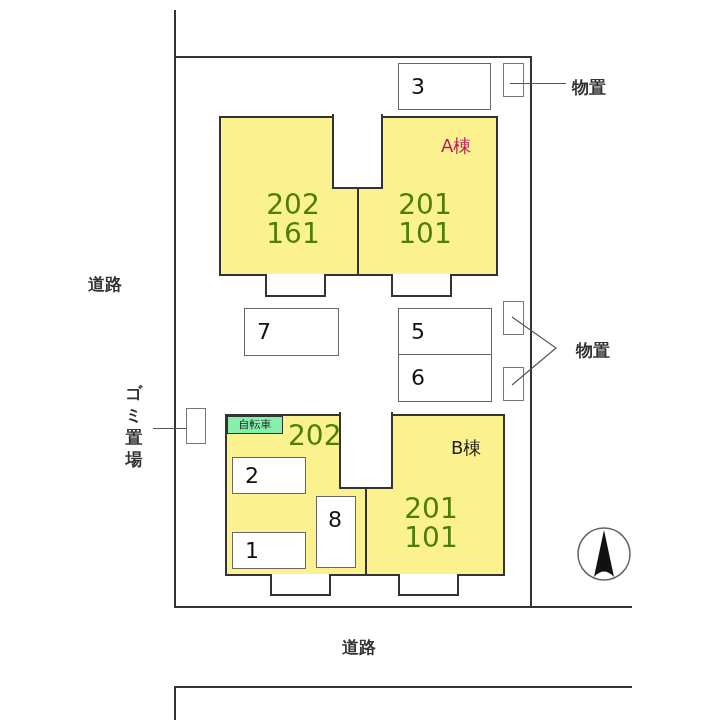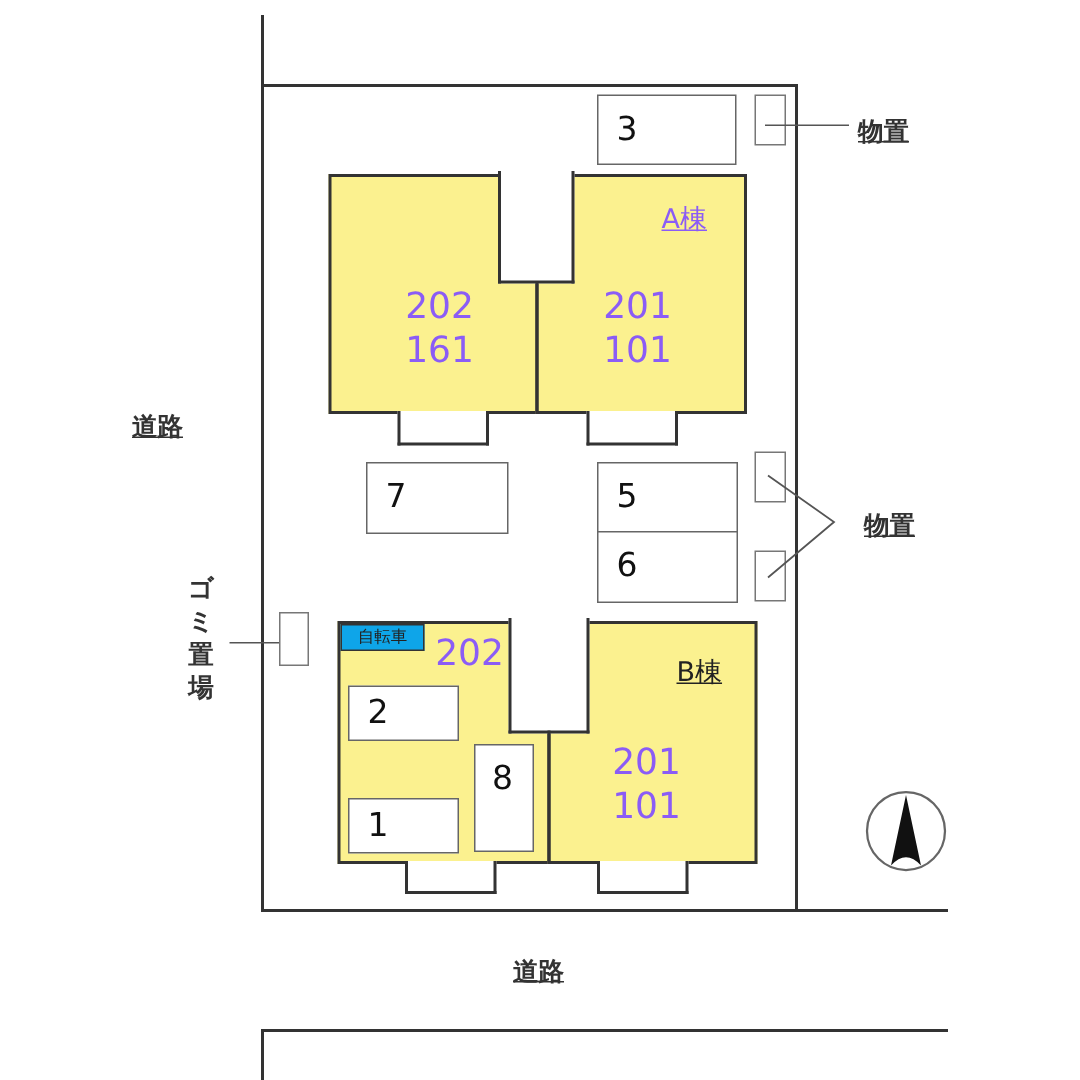--- a/index.html
+++ b/index.html
@@ -1,22 +1,22 @@
 <!DOCTYPE html>
 <html><head>
 <meta charset="utf-8">
 <style>
   html, body { margin:0; padding:0; background:#ffffff; }
   body { width:720px; height:720px; position:relative; overflow:hidden;
          font-family:"DejaVu Sans", "Liberation Sans", sans-serif; color:#222; }
   .abs { position:absolute; box-sizing:border-box; }
   .line { position:absolute; background:#333; }
   .bldg { position:absolute; background:#fbf18f; border:2px solid #333; box-sizing:border-box; }
-  .unit { position:absolute; font-size:24px; line-height:29px; text-align:center; color:#8b5cf6; }
-  .lbl { position:absolute; font-size:17px; color:#333; font-weight:bold;text-decoration:underline; }
+  .unit { position:absolute; font-size:28px; line-height:29px; text-align:center; color:#4d7c0f; }
+  .lbl { position:absolute; font-size:17px; color:#333; font-weight:bold; }
   .park { position:absolute; background:#fff; border:1.5px solid #666; box-sizing:border-box;
           font-size:22px; line-height:1; padding-left:12px; display:flex; align-items:center; color:#111; }
   .store { position:absolute; background:#fff; border:1.5px solid #777; box-sizing:border-box; }
   .step { position:absolute; background:#fff; border:2px solid #333; border-top:none; box-sizing:border-box; }
   .vtext { position:absolute; font-size:17px; font-weight:bold; color:#333; width:20px; text-align:center; line-height:22px; }
 </style>
 </head>
 <body>
 
 <div class="line" style="left:174px; top:10px; width:2px; height:48px;"></div>
@@ -41,21 +41,21 @@
 
 <div class="park" style="left:398px; top:63px; width:93px; height:47px;">3</div>
 <div class="store" style="left:503px; top:63px; width:21px; height:34px;"></div>
 <div class="line" style="left:510px; top:83px; width:56px; height:1px; background:#555;"></div>
 <div class="lbl" style="left:572px; top:76px;">物置</div>
 
 <div class="bldg" style="left:219px; top:116px; width:140px; height:160px;"></div>
 <div class="bldg" style="left:357px; top:116px; width:141px; height:160px;"></div>
 <div class="abs" style="left:332px; top:114px; width:51px; height:75px; background:#fff; border:2px solid #333; border-top:none;"></div>
 <div class="line" style="left:357px; top:188px; width:2px; height:88px;"></div>
-<div class="lbl" style="left:441px; top:134px; font-weight:normal; color:#8b5cf6; font-size:18px;">A棟</div>
+<div class="lbl" style="left:441px; top:134px; font-weight:normal; color:#be185d; font-size:18px;">A棟</div>
 <div class="unit" style="left:258px; top:190px; width:70px;">
   <div>202</div>
   <div>161</div>
 </div>
 <div class="unit" style="left:390px; top:190px; width:70px;">
   <div>201</div>
   <div>101</div>
 </div>
 <div class="step" style="left:265px; top:274px; width:61px; height:23px;"></div>
 <div class="step" style="left:391px; top:274px; width:61px; height:23px;"></div>
@@ -68,21 +68,21 @@
 <div class="store" style="left:503px; top:367px; width:21px; height:34px;"></div>
 <svg class="abs" style="left:500px; top:300px;" width="80" height="100">
   <polyline points="12,17 56,48 12,85" fill="none" stroke="#555" stroke-width="1.2"></polyline>
 </svg>
 <div class="lbl" style="left:576px; top:339px;">物置</div>
 
 <div class="bldg" style="left:225px; top:414px; width:142px; height:162px;"></div>
 <div class="bldg" style="left:365px; top:414px; width:140px; height:162px;"></div>
 <div class="abs" style="left:339px; top:412px; width:54px; height:77px; background:#fff; border:2px solid #333; border-top:none;"></div>
 <div class="line" style="left:365px; top:487px; width:2px; height:89px;"></div>
-<div class="abs" style="left:227px; top:416px; width:56px; height:18px; border:1.5px solid #333; background:#0ea5e9; font-size:11px; line-height:15px; text-align:center;">自転車</div>
+<div class="abs" style="left:227px; top:416px; width:56px; height:18px; border:1.5px solid #333; background:#86efac; font-size:11px; line-height:15px; text-align:center;">自転車</div>
 <div class="unit" style="left:288px; top:421px; width:50px;">202</div>
 <div class="lbl" style="left:451px; top:436px; font-weight:normal; color:#222; font-size:18px;">B棟</div>
 <div class="unit" style="left:396px; top:494px; width:70px;">
   <div>201</div>
   <div>101</div>
 </div>
 <div class="park" style="left:232px; top:457px; width:74px; height:37px;">2</div>
 <div class="park" style="left:232px; top:532px; width:74px; height:37px;">1</div>
 <div class="park" style="left:316px; top:496px; width:40px; height:72px; padding-left:11px; align-items:flex-start; padding-top:12px;">8</div>
 <div class="step" style="left:270px; top:574px; width:61px; height:22px;"></div>

